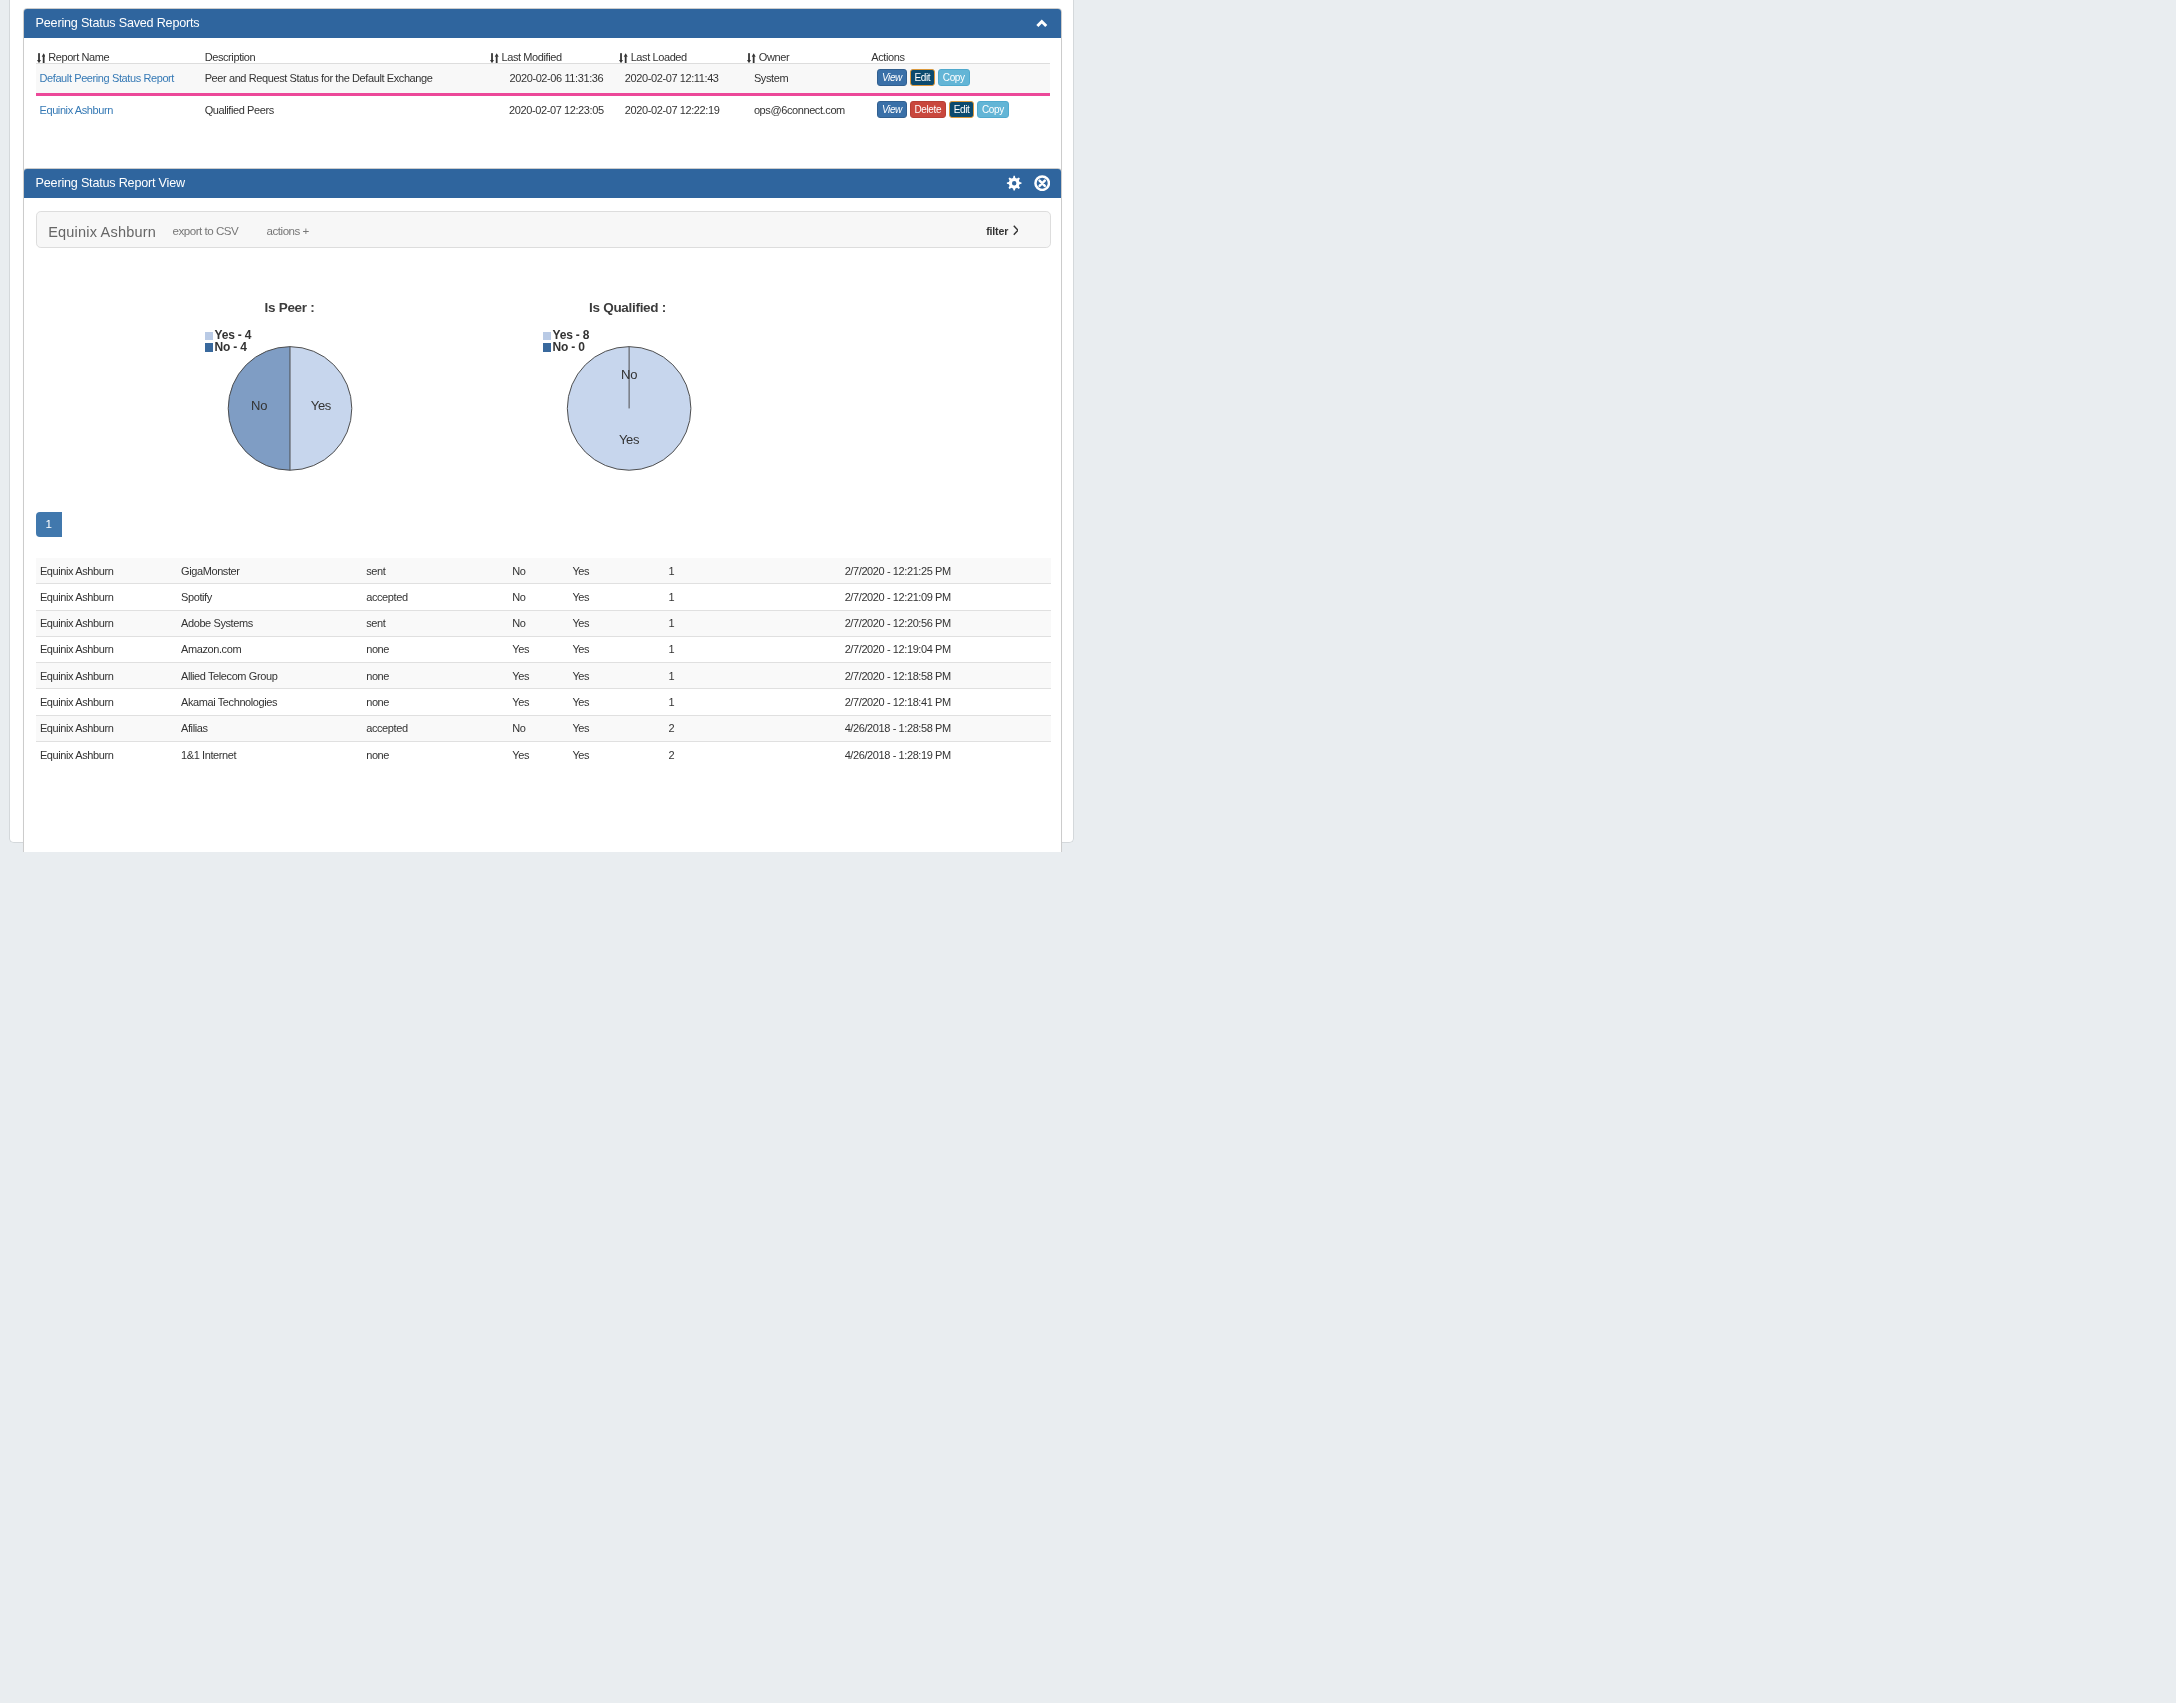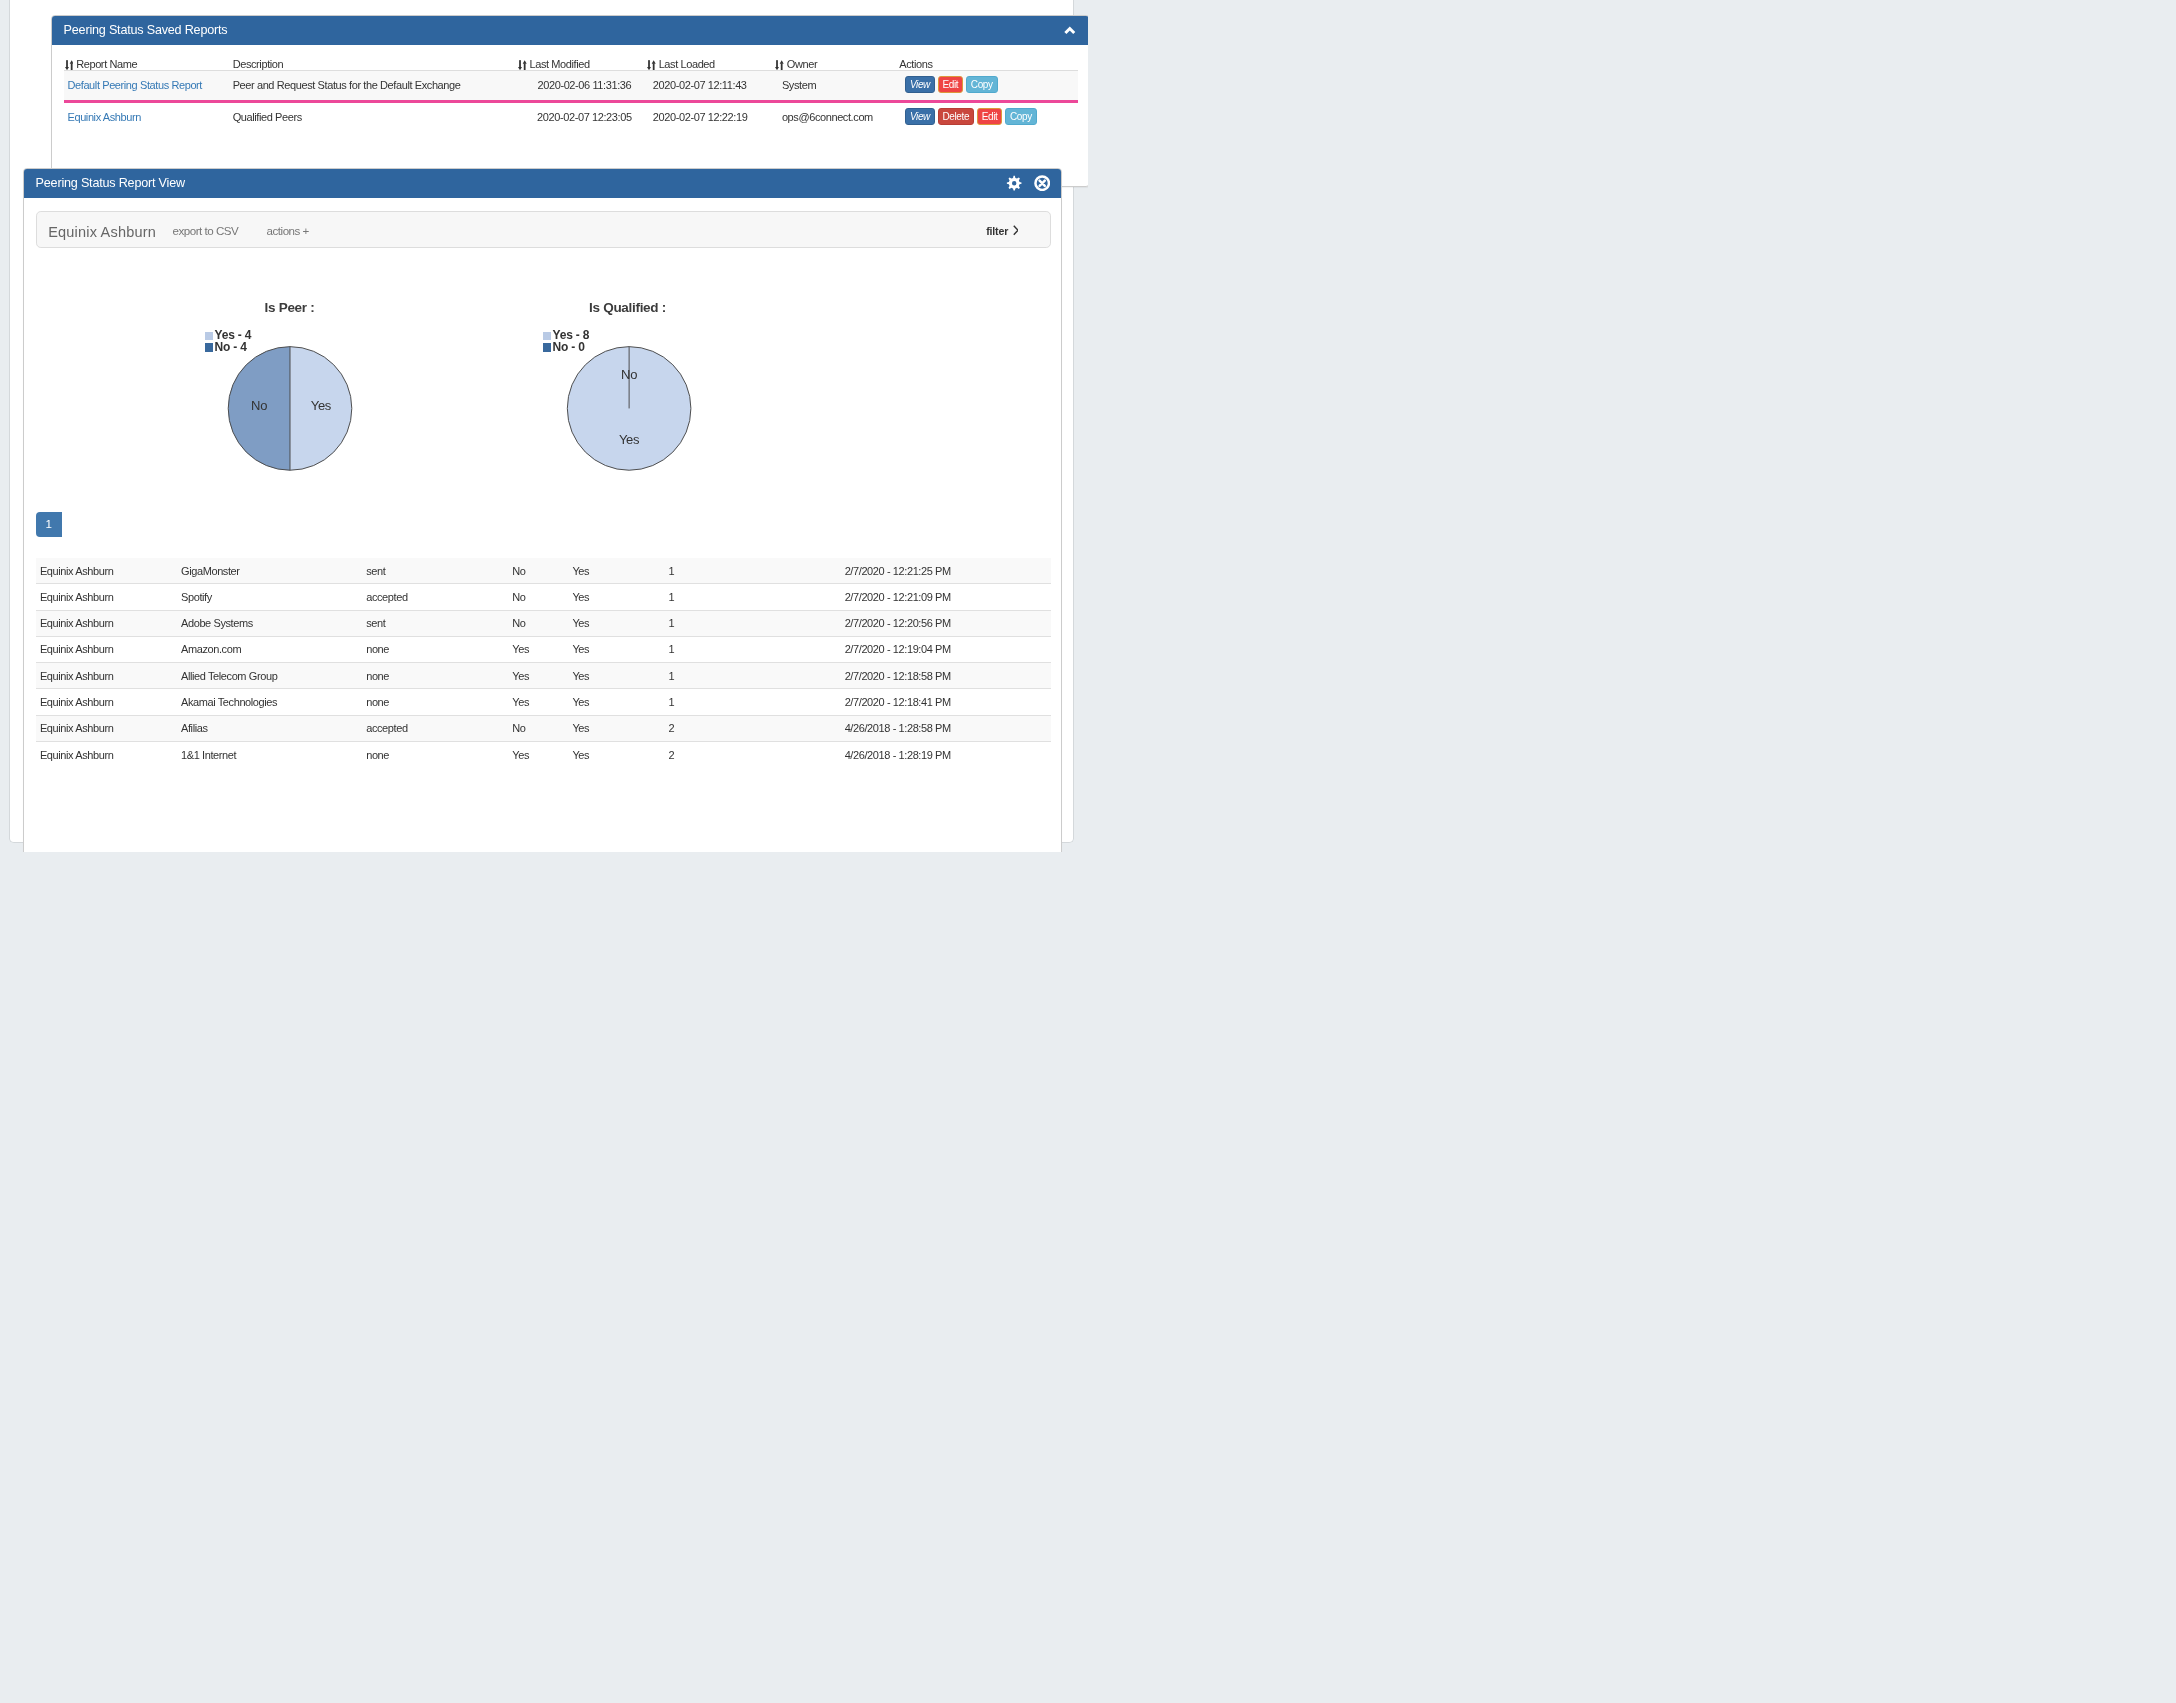--- a/index.html
+++ b/index.html
@@ -16,21 +16,21 @@
   position:absolute; left:8.7px; top:0; width:1065px; height:843px;
   background:#fff;
   border:1px solid #d4d8db; border-top:none;
   border-radius:0 0 4.8px 4.8px;
 }
 .panel {
   position:absolute; left:23px; width:1039px;
   background:#fff; border:1px solid #ccc; border-radius:3.9px;
   box-shadow:0 1px 1px rgba(0,0,0,.05);
 }
-#panel1 { top:15px; height:172px;margin-left:28px; }
+#panel1 { top:8px; height:172px; }
 #panel2 { top:168px; height:688px; }
 .phead {
   height:29px; background:#2f659e; color:#fff;
   border-radius:2.9px 2.9px 0 0;
   font-size:12.6px; line-height:29px; padding-left:11.6px;
   letter-spacing:-0.2px;
 }
 
 .chev { position:absolute; right:13.5px; top:9.7px; width:11.6px; height:8.7px; }
 
@@ -57,21 +57,21 @@
 .sorti { display:inline-block; width:8.7px; height:10.6px; margin-right:2.9px; vertical-align:-2.4px; }
 
 
 .btn {
   display:inline-block; height:17.4px; line-height:15.4px; font-size:10px;
   color:#fff; padding:0 3.9px; border-radius:2.9px; border:1px solid transparent;
   letter-spacing:-0.4px; text-align:center; vertical-align:top; margin-top:-0.5px;
 }
 .btn + .btn { margin-left:2.9px; }
 .btn-view { background:#3a70a8; border-color:#315f8f;font-style:italic; }
-.btn-edit { background:#ef4444; border-color:#dc983a; }
+.btn-edit { background:#0c4a6e; border-color:#dc983a; }
 .btn-copy { background:#63b5d6; border-color:#50a9cd; }
 .btn-del  { background:#c9473d; border-color:#b73e35; }
 
 
 .toolbar {
   position:absolute; left:11.6px; top:42px; width:1015px; height:37px;
   background:#f7f7f7; border:1px solid #ddd; border-radius:4.8px;
 }
 .tb-title { position:absolute; left:11.6px; top:11.6px; font-size:14.5px; color:#666; letter-spacing:0.2px; }
 .tb-link { position:absolute; top:11.6px; font-size:11.6px; color:#777; letter-spacing:-0.5px; }

